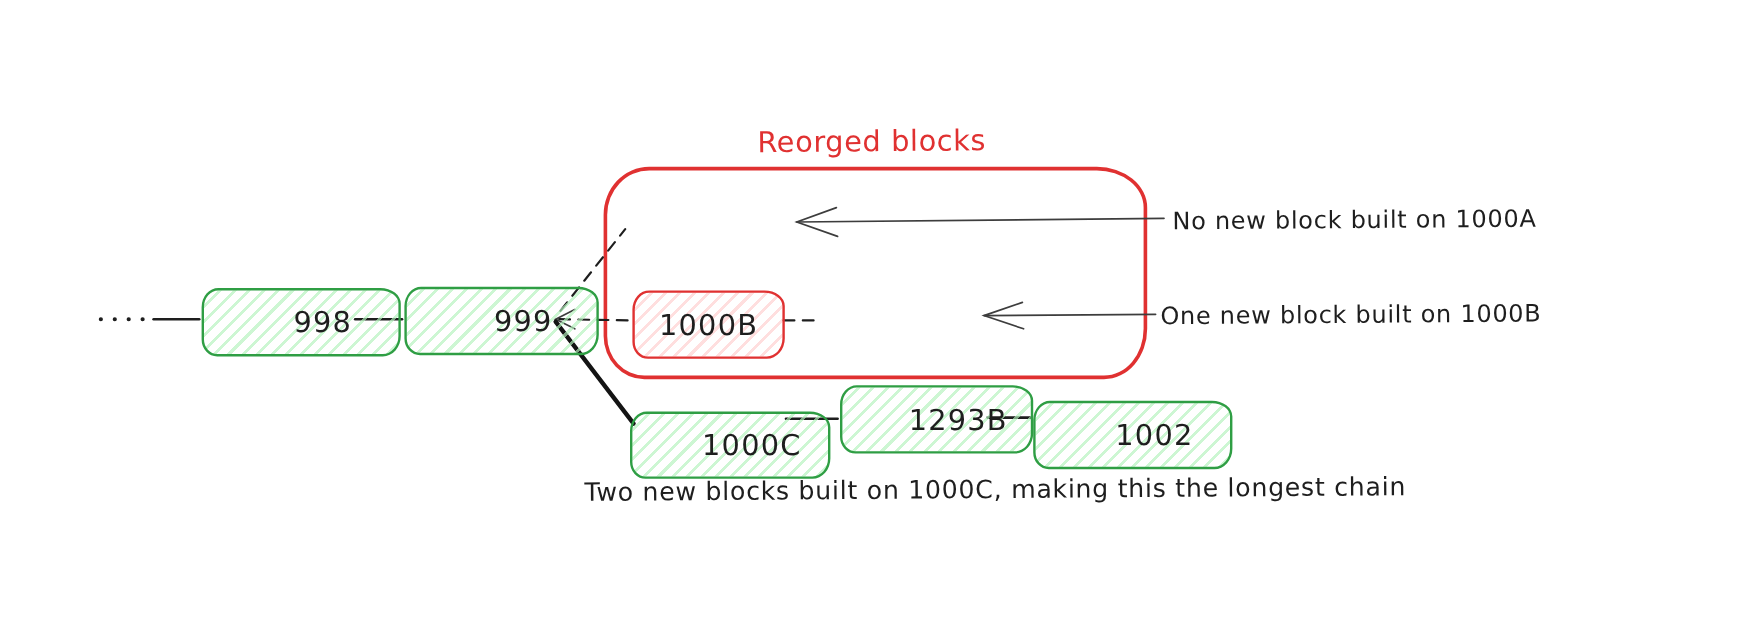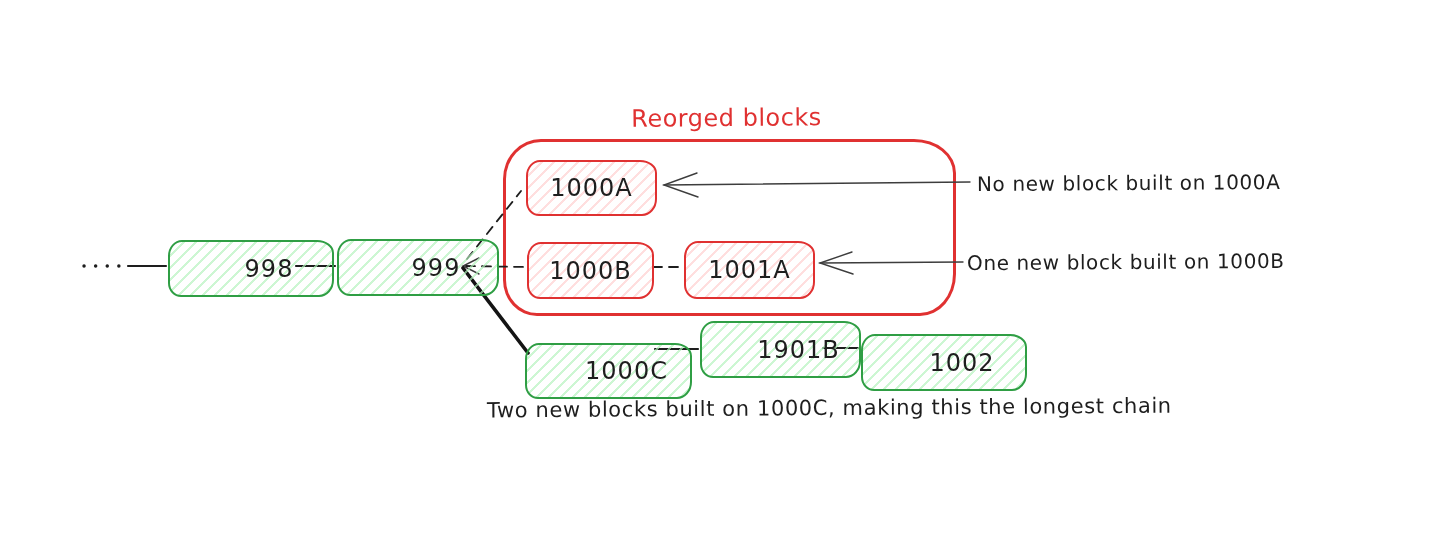--- a/index.html
+++ b/index.html
@@ -76,35 +76,29 @@
 
   <div class="group-title">Reorged blocks</div>
 
   <div class="block green" style="left:168px;top:240px;width:126px;height:53px">
     <span>998</span>
   </div>
   <div class="block green" style="left:337px;top:239px;width:122px;height:53px">
     <span>999</span>
   </div>
 
-  <div class="block red" style="left:526px;top:160px;width:127px;height:52px">
-    <span>1000A</span>
-  </div>
   <div class="block red" style="left:527px;top:242px;width:123px;height:53px">
     <span>1000B</span>
-  </div>
-  <div class="block red" style="left:684px;top:241px;width:127px;height:54px">
-    <span>1001A</span>
   </div>
 
   <div class="block green" style="left:525px;top:343px;width:127px;height:52px">
     <span>1000C</span>
   </div>
   <div class="block green" style="left:700px;top:321px;width:121px;height:53px">
-    <span>1901B</span>
+    <span>1293B</span>
   </div>
   <div class="block green" style="left:861px;top:334px;width:126px;height:53px">
     <span>1002</span>
   </div>
 
   <div class="note note-1">No new block built on 1000A</div>
   <div class="note note-2">One new block built on 1000B</div>
   <div class="note note-bottom">Two new blocks built on 1000C, making this the longest chain</div>
 
 </div>

